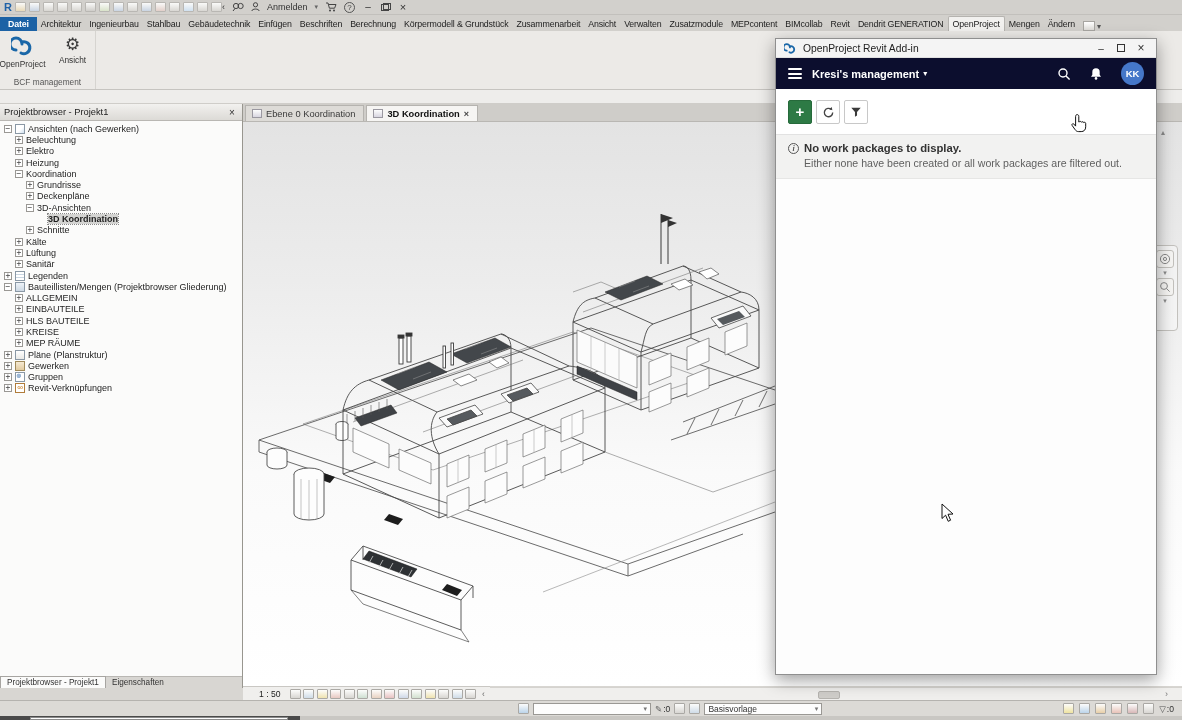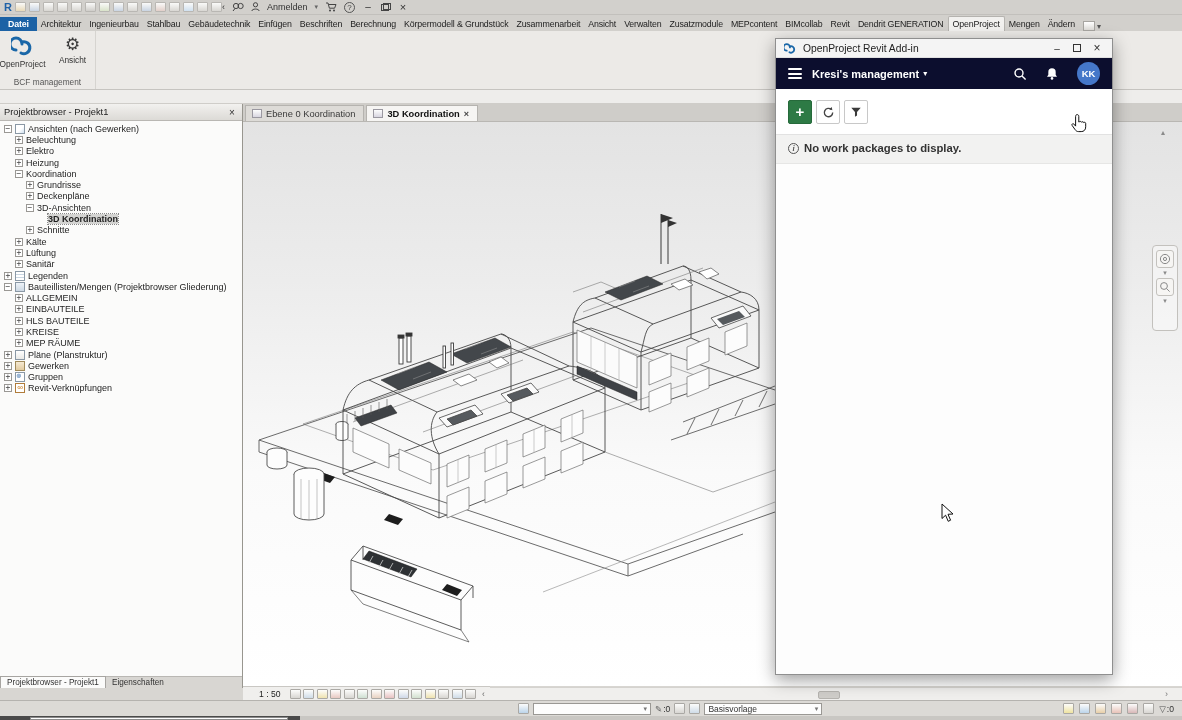--- a/index.html
+++ b/index.html
@@ -81,21 +81,21 @@
     display:flex;align-items:center;font-size:9px;color:#777;}
   .hthumb{position:absolute;left:328px;top:3px;width:22px;height:8px;background:#cfcdc9;border:1px solid #b5b3af;border-radius:2px;}
   .navbar{position:absolute;left:909px;top:123px;width:26px;height:86px;border:1px solid #c3c1bd;border-radius:4px;
     background:rgba(250,250,250,.55);display:flex;flex-direction:column;align-items:center;padding-top:4px;gap:2px;}
   .navbtn{width:18px;height:18px;border:1px solid #c3c1bd;border-radius:3px;background:#f6f5f3;display:flex;align-items:center;justify-content:center;}
   .navcaret{font-size:7px;color:#8a8a8a;line-height:6px;}
   .corner-up{position:absolute;left:918px;top:6px;font-size:8px;color:#8a8a8a;}
   .corner-dn{position:absolute;left:930px;top:566px;font-size:8px;color:#8a8a8a;}
 
   
-  .opwin{left:775px;top:38px;width:338px;height:637px;background:#fff;border:1px solid #8f8f8f;
+  .opwin{left:775px;top:38px;width:382px;height:637px;background:#fff;border:1px solid #8f8f8f;
     box-shadow:0 5px 16px rgba(0,0,0,.38);display:flex;flex-direction:column;}
   .op-title{height:19px;background:#f4f4f4;border-bottom:1px solid #e0e0e0;display:flex;align-items:center;
     padding:0 8px;font-size:10.3px;color:#222;gap:6px;}
   .op-title .sp{flex:1;}
   .op-tbtn{width:14px;text-align:center;font-size:10px;color:#333;}
   .op-sq{width:8px;height:8px;border:1px solid #333;display:inline-block;}
   .op-nav{height:31px;background:#0c0e2e;display:flex;align-items:center;padding:0 12px;gap:10px;}
   .burger{width:14px;display:flex;flex-direction:column;gap:2.5px;}
   .burger span{height:2px;background:#fff;border-radius:1px;}
   .op-proj{color:#fff;font-size:11px;font-weight:600;display:flex;align-items:center;gap:4px;}
@@ -665,20 +665,21 @@
             <path d="M1.5 2h11L8.2 7v4.2l-2.4 1.3V7z" fill="#3a3a3a"></path>
           </svg>
       </span>
     </div>
     <div class="op-divider"></div>
     <div class="op-info">
       <div class="t1">
         <span class="infocirc">i</span>
         <span>No work packages to display.</span>
       </div>
+      <div class="t2">Either none have been created or all work packages are filtered out.</div>
     </div>
     <div class="op-body"></div>
   </div>
 
   <div class="abs statusbar">
     <span class="st-mid">
       <span class="stico" style="--tint:#bcd4ea"></span>
       <span class="st-sel">
         <span></span>
         <span class="car">▾</span>

